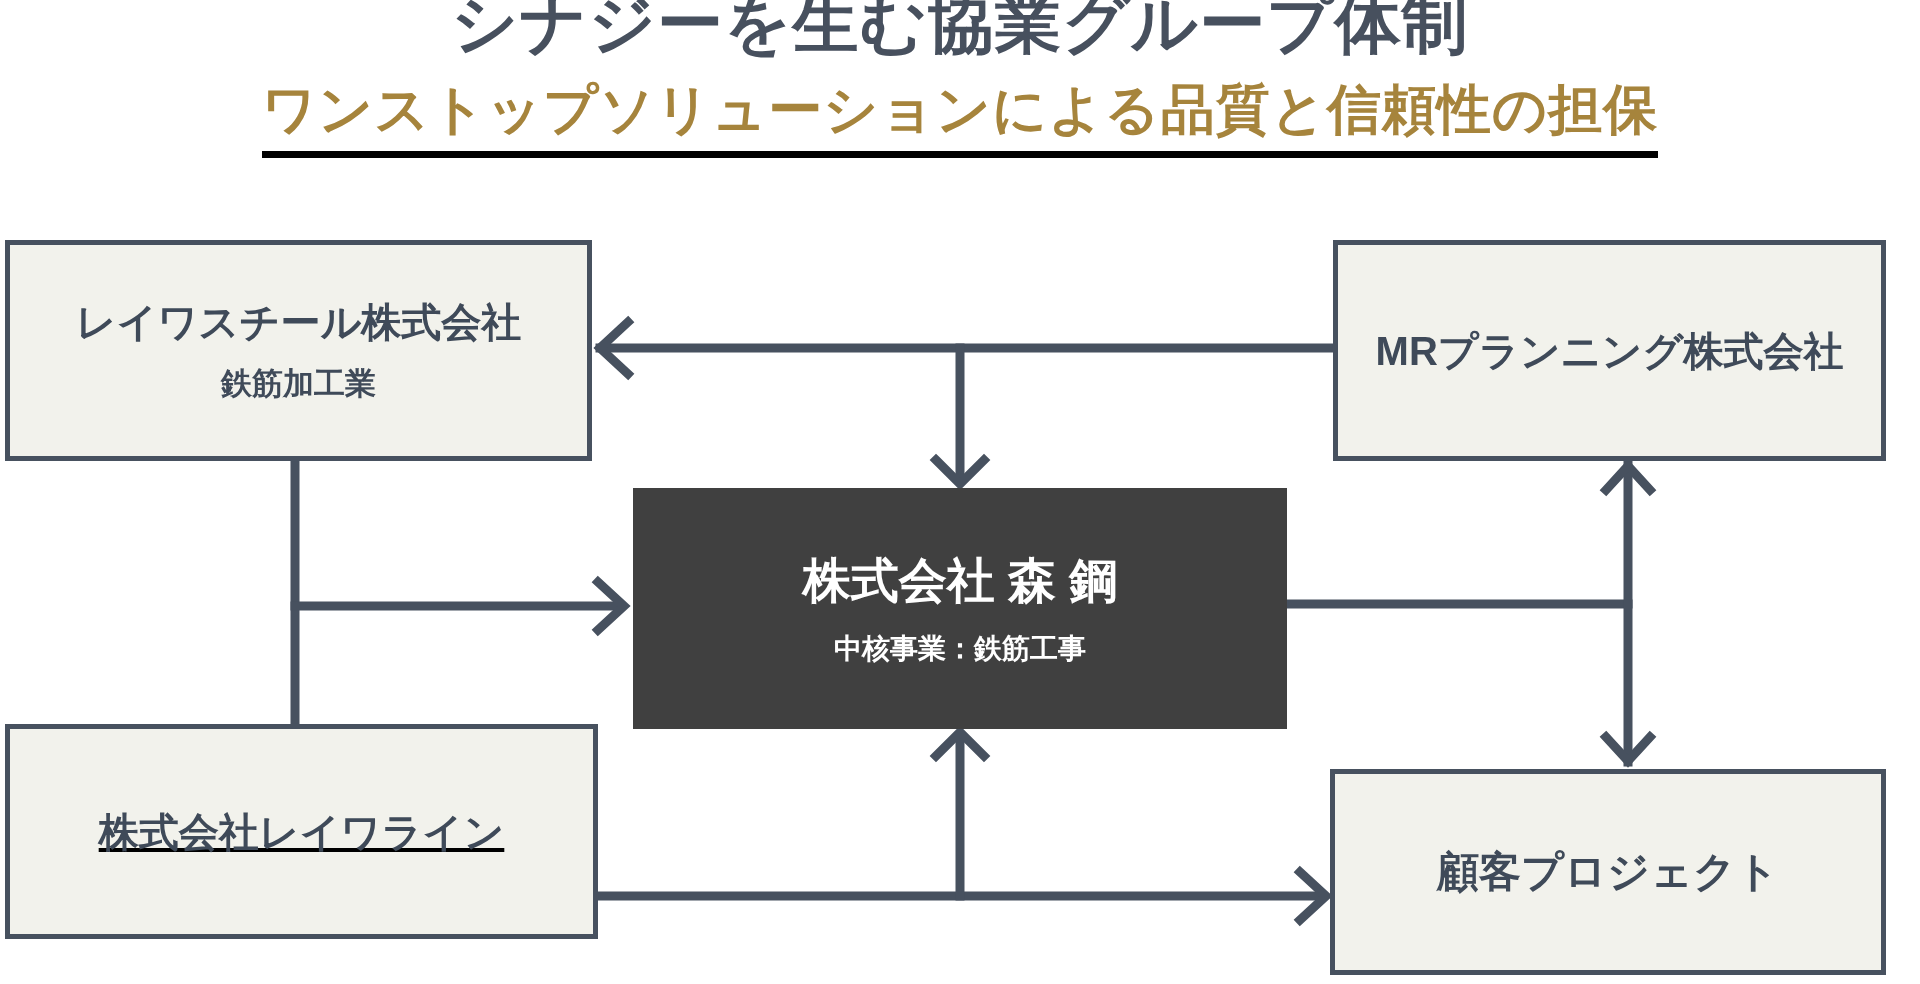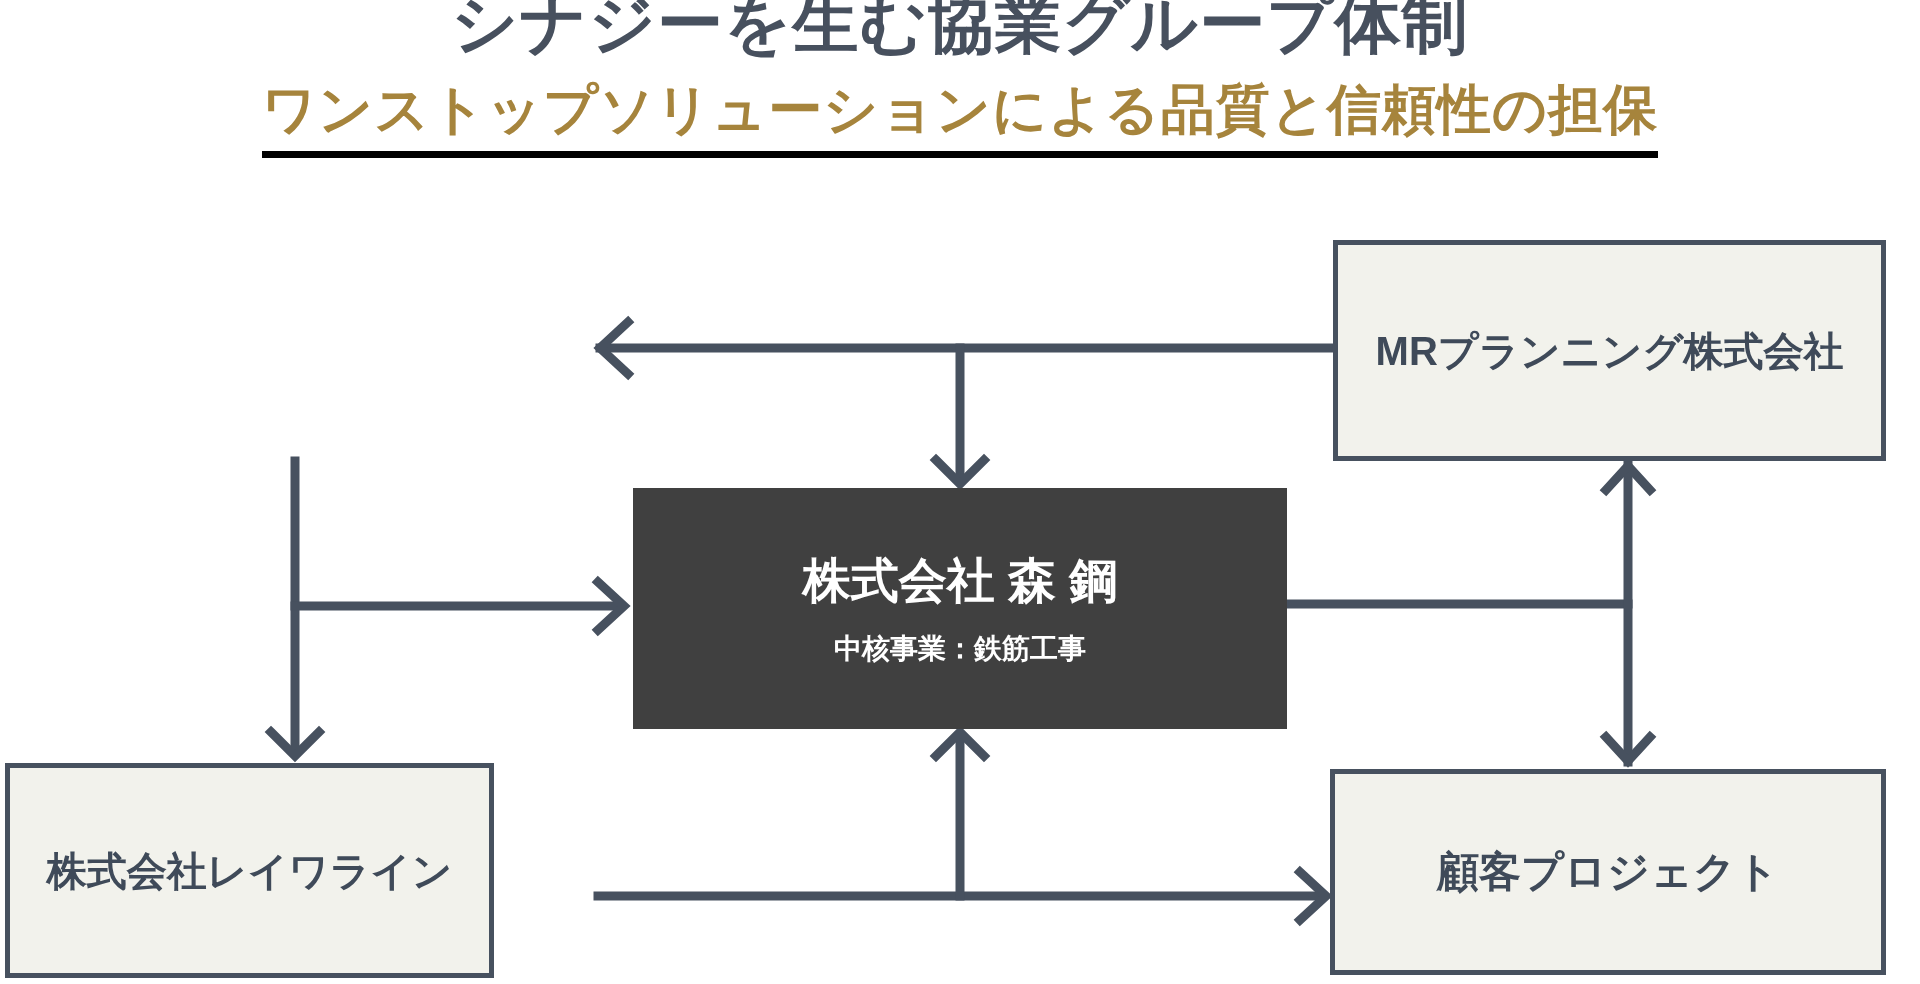--- a/index.html
+++ b/index.html
@@ -40,21 +40,21 @@
     position:absolute;box-sizing:border-box;
     background:#F2F2EC;border:5px solid #47515F;
     display:flex;flex-direction:column;
     align-items:center;justify-content:center;
     text-align:center;
   }
   .box .title{font-weight:bold;font-size:40px;color:#3F4A59;line-height:1.15;}
   .box .subtitle{font-weight:bold;font-size:31px;color:#3F4A59;margin-top:22px;line-height:1.1;}
   .box-a{left:5px;  top:240px;width:587px;height:221px;}
   .box-b{left:1333px;top:240px;width:553px;height:221px;gap:25px;}
-  .box-d{left:5px;  top:763px;width:489px;height:215px;}
+  .box-d{left:5px;  top:724px;width:593px;height:215px;text-decoration:underline;}
   .box-e{left:1330px;top:769px;width:556px;height:206px;}
   .box-e .title{font-size:42px;}
   .box-c{
     left:633px;top:488px;width:654px;height:241px;
     background:#404040;border:none;
   }
   .box-c .title{font-size:48px;color:#ffffff;}
   .box-c .subtitle{font-size:28px;color:#ffffff;margin-top:26px;}
 </style>
 </head>
@@ -87,20 +87,24 @@
     <polyline points="1606,490 1628,466 1650,490"></polyline>
     <polyline points="1606,737 1628,761 1650,737"></polyline>
 
     <line x1="598" y1="896" x2="1320" y2="896"></line>
     <polyline points="1300,872 1326,896 1300,920"></polyline>
 
     <line x1="960" y1="896" x2="960" y2="736"></line>
     <polyline points="936,756 960,732 984,756"></polyline>
   </svg>
 
+  <div class="box box-a">
+    <div class="title">レイワスチール株式会社</div>
+    <div class="subtitle">鉄筋加工業</div>
+  </div>
 
   <div class="box box-b">
     <div class="title">MRプランニング株式会社</div>
   </div>
 
   <div class="box box-c">
     <div class="title">株式会社 森 鋼</div>
     <div class="subtitle">中核事業：鉄筋工事</div>
   </div>
 

